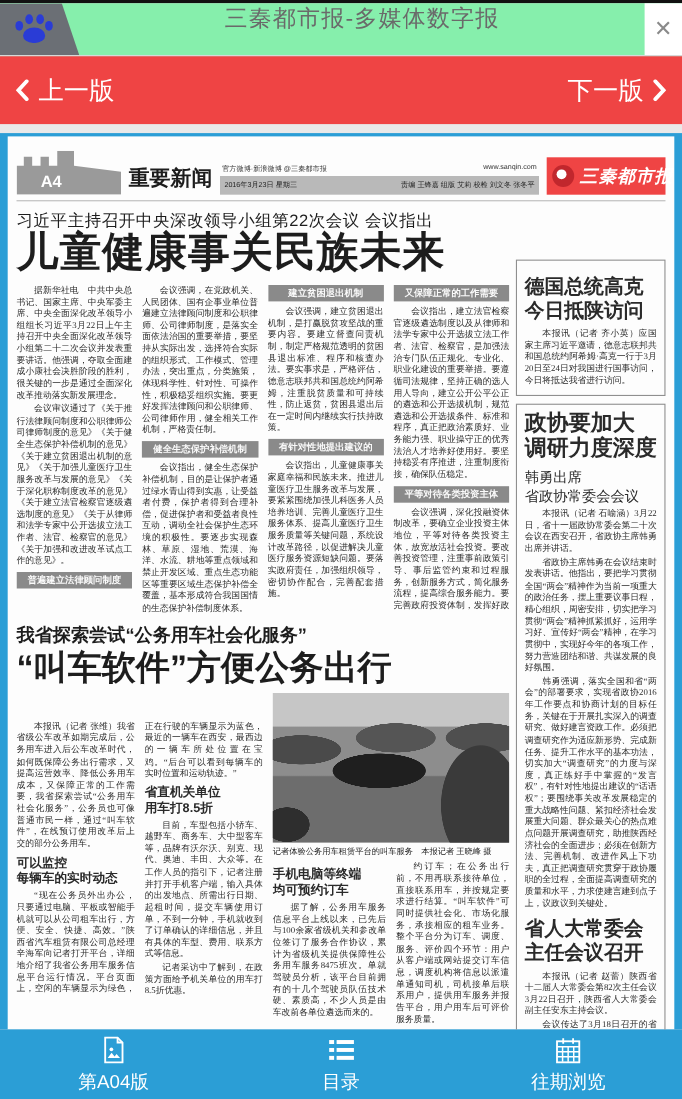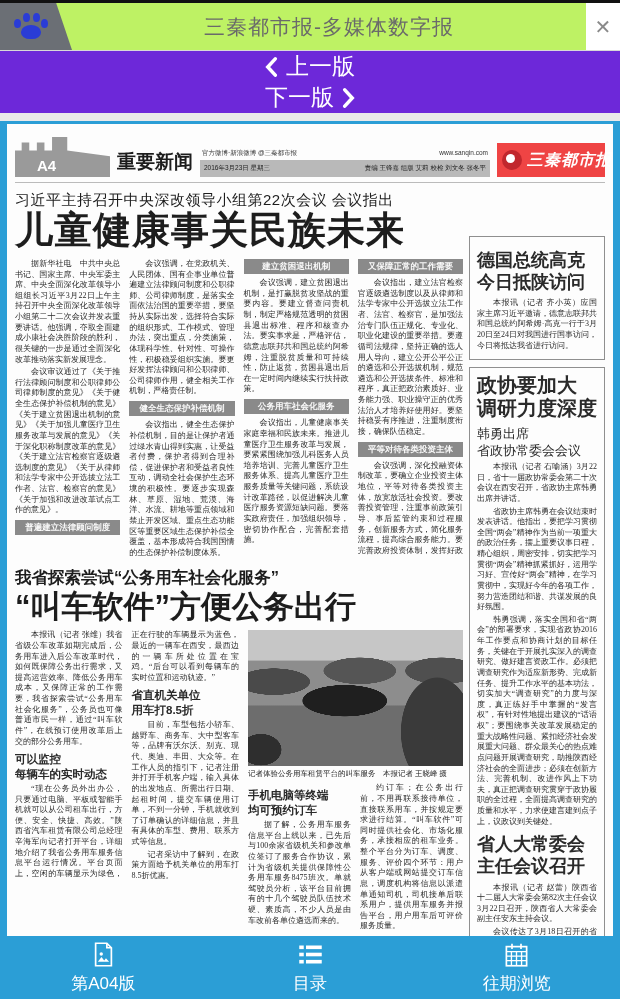--- a/index.html
+++ b/index.html
@@ -1,38 +1,38 @@
 <!DOCTYPE html>
 <html><head>
 <meta charset="utf-8">
 <style>
   html,body{margin:0;padding:0;}
   body{width:620px;height:999px;overflow:hidden;background:#e9e9e9;
        font-family:"Liberation Sans",sans-serif;-webkit-font-smoothing:antialiased;}
 
   
   .statusbar{height:3px;background:#111;}
-  .topbar{height:47px;background:#bef264;display:flex;align-items:center;position:relative;
+  .topbar{height:47px;background:#86efac;display:flex;align-items:flex-start;position:relative;
           border-bottom:1px solid #d8d8d8;}
   .applogo{width:72px;height:47px;background:#6b6f75;clip-path:polygon(0 0,78% 0,100% 100%,0 100%);
            position:relative;flex:0 0 auto;}
   .paw{position:absolute;left:14px;top:10px;width:34px;height:30px;}
   .paw i{position:absolute;background:#2a3cd6;border-radius:50%;}
   .paw .p1{width:7px;height:9px;left:0;top:6px;}
   .paw .p2{width:7px;height:9px;left:9px;top:0;}
   .paw .p3{width:7px;height:9px;left:19px;top:0;}
   .paw .p4{width:7px;height:9px;left:27px;top:6px;}
   .paw .p5{width:20px;height:14px;left:7px;top:12px;border-radius:50% 50% 45% 45%;}
   .apptitle{flex:1;text-align:center;color:#6a6a6a;font-size:21px;letter-spacing:1px;}
   .closebox{width:34px;height:47px;background:#fff;display:flex;align-items:center;justify-content:center;
             color:#8a8a8a;font-size:20px;flex:0 0 auto;cursor:pointer;}
 
   
-  .navbar{height:62px;background:#6d28d9;color:#fff;display:flex;align-items:center;
-          justify-content:space-between;padding:0 14px;box-sizing:border-box;flex-direction:column;}
+  .navbar{height:62px;background:#ef4444;color:#fff;display:flex;align-items:center;
+          justify-content:space-between;padding:0 14px;box-sizing:border-box;}
   .navbtn{display:flex;align-items:center;gap:8px;font-size:23px;cursor:pointer;}
   .navdate{font-size:23px;font-family:"Liberation Serif",serif;}
 
   .gap{height:8px;background:#e9e9e9;}
 
   
   .viewport{height:815px;background:#2b9ed6;padding:3px 7px 0;box-sizing:border-box;overflow:hidden;}
   .page{background:#fdfdfd;height:100%;box-sizing:border-box;padding:9px 8px 0;overflow:hidden;
         font-family:"Liberation Serif",serif;color:#1d1d1d;}
 
@@ -80,21 +80,21 @@
            font-family:"Liberation Sans",sans-serif;}
   .blk-sbk{font-size:13px;line-height:1.3;white-space:pre-line;margin:4px 0 2px;
            font-family:"Liberation Sans",sans-serif;}
   .blk-sbh2{font-size:20px;font-weight:bold;line-height:1.15;white-space:pre-line;margin:0 0 6px;
             font-family:"Liberation Sans",sans-serif;}
 
   
   .car-kicker{font-size:16.5px;font-weight:bold;font-family:"Liberation Sans",sans-serif;margin:8px 0 1px;}
   .car-headline{font-size:31px;font-weight:bold;font-family:"Liberation Sans",sans-serif;
                 line-height:1.08;margin:0 0 7px;white-space:nowrap;}
-  .car-flex{display:flex;gap:9px;height:302px;overflow:hidden;}
+  .car-flex{display:flex;gap:9px;height:302px;overflow:hidden;align-items:center;}
   .car-left{width:224px;flex:0 0 auto;}
   .car-right{flex:1;min-width:0;}
   .photo{height:136px;background:
       radial-gradient(ellipse 60px 90px at 88% 75%, #3a3a3a 0 60%, transparent 61%),
       radial-gradient(ellipse 34px 26px at 6% 88%, #2e2e2e 0 60%, transparent 61%),
       radial-gradient(ellipse 70px 26px at 45% 52%, #1f1f1f 0 60%, transparent 61%),
       radial-gradient(ellipse 60px 22px at 12% 38%, #4a4a4a 0 60%, transparent 61%),
       radial-gradient(ellipse 60px 22px at 52% 30%, #555 0 60%, transparent 61%),
       radial-gradient(ellipse 60px 22px at 90% 30%, #4f4f4f 0 60%, transparent 61%),
       linear-gradient(180deg,#c8c6c2 0 22%, #8f8d89 23% 55%, #6f6d69 56% 100%);
@@ -193,21 +193,21 @@
               <div class="blk blk-p">会议强调，在党政机关、人民团体、国有企事业单位普遍建立法律顾问制度和公职律师、公司律师制度，是落实全面依法治国的重要举措，要坚持从实际出发，选择符合实际的组织形式、工作模式、管理办法，突出重点，分类施策，体现科学性、针对性、可操作性，积极稳妥组织实施。要更好发挥法律顾问和公职律师、公司律师作用，健全相关工作机制，严格责任制。</div>
 
               <div class="blk blk-bar">健全生态保护补偿机制</div>
 
               <div class="blk blk-p">会议指出，健全生态保护补偿机制，目的是让保护者通过绿水青山得到实惠，让受益者付费，保护者得到合理补偿，促进保护者和受益者良性互动，调动全社会保护生态环境的积极性。要逐步实现森林、草原、湿地、荒漠、海洋、水流、耕地等重点领域和禁止开发区域、重点生态功能区等重要区域生态保护补偿全覆盖，基本形成符合我国国情的生态保护补偿制度体系。</div>
 
               <div class="blk blk-bar">建立贫困退出机制</div>
 
               <div class="blk blk-p">会议强调，建立贫困退出机制，是打赢脱贫攻坚战的重要内容。要建立督查问责机制，制定严格规范透明的贫困县退出标准、程序和核查办法。要实事求是，严格评估，德意志联邦共和国总统约阿希姆，注重脱贫质量和可持续性，防止返贫，贫困县退出后在一定时间内继续实行扶持政策。</div>
 
-              <div class="blk blk-bar">公务用车社会化服务</div>
+              <div class="blk blk-bar">有针对性地提出建议的</div>
 
               <div class="blk blk-p">会议指出，儿童健康事关家庭幸福和民族未来。推进儿童医疗卫生服务改革与发展，要紧紧围绕加强儿科医务人员培养培训、完善儿童医疗卫生服务体系、提高儿童医疗卫生服务质量等关键问题，系统设计改革路径，以促进解决儿童医疗服务资源短缺问题。要落实政府责任，加强组织领导，密切协作配合，完善配套措施。</div>
 
               <div class="blk blk-bar">又保障正常的工作需要</div>
 
               <div class="blk blk-p">会议指出，建立法官检察官逐级遴选制度以及从律师和法学专家中公开选拔立法工作者、法官、检察官，是加强法治专门队伍正规化、专业化、职业化建设的重要举措。要遵循司法规律，坚持正确的选人用人导向，建立公开公平公正的遴选和公开选拔机制，规范遴选和公开选拔条件、标准和程序，真正把政治素质好、业务能力强、职业操守正的优秀法治人才培养好使用好。要坚持稳妥有序推进，注重制度衔接，确保队伍稳定。</div>
 
               <div class="blk blk-bar">平等对待各类投资主体</div>
 
               <div class="blk blk-p">会议强调，深化投融资体制改革，要确立企业投资主体地位，平等对待各类投资主体，放宽放活社会投资。要改善投资管理，注重事前政策引导、事后监管约束和过程服务，创新服务方式，简化服务流程，提高综合服务能力。要完善政府投资体制，发挥好政府投资的引导作用和放大效应，完善政府和社会资本合作模式。要拓宽投资项目资金来源，充分挖掘社会资金潜力。</div>

